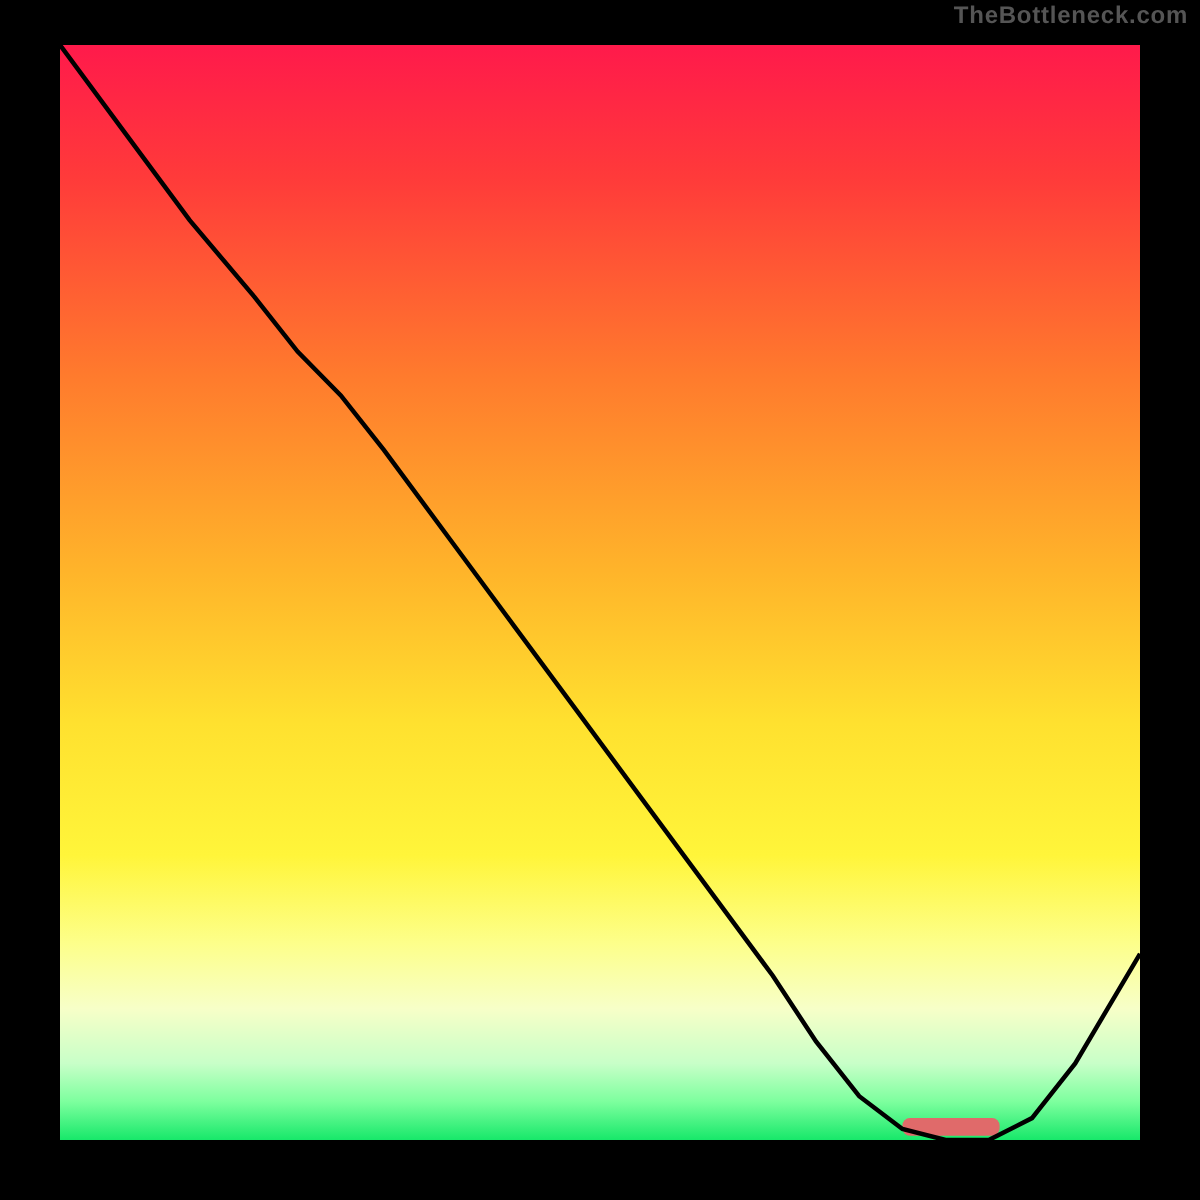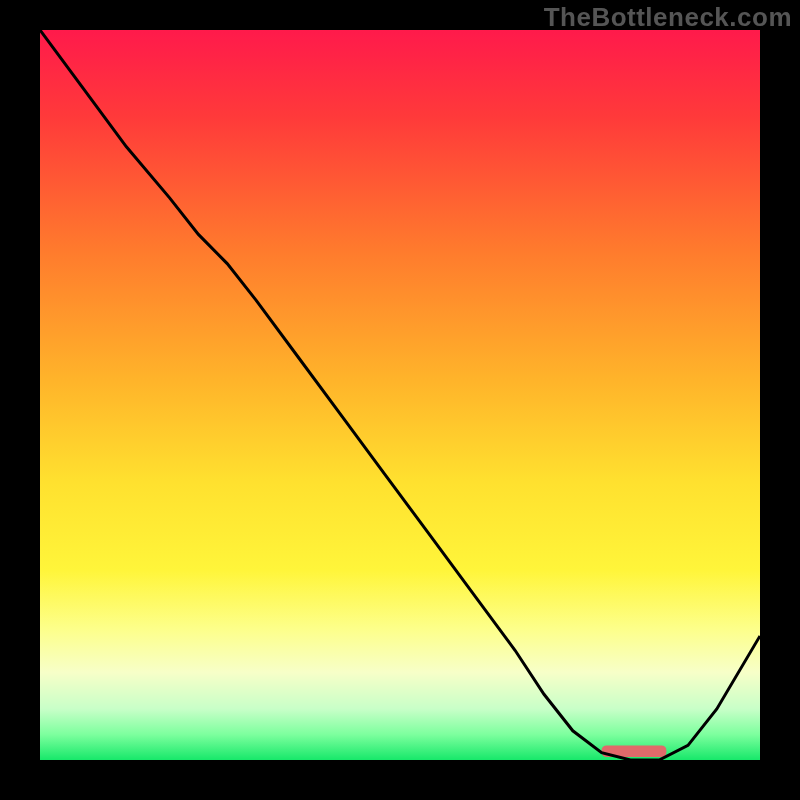--- a/index.html
+++ b/index.html
@@ -15,21 +15,21 @@
     position: relative;
     width: 800px;
     height: 800px;
     background: #000;
   }
   .watermark {
     position: absolute;
     top: 2px;
     right: 8px;
     color: #555555;
-    font-size: 26px;
+    font-size: 16px;
     font-weight: bold;
     letter-spacing: 0.5px;
     z-index: 10;
   }
   .plot-area {
     position: absolute;
     left: 40px;
     top: 30px;
     width: 720px;
     height: 730px;

